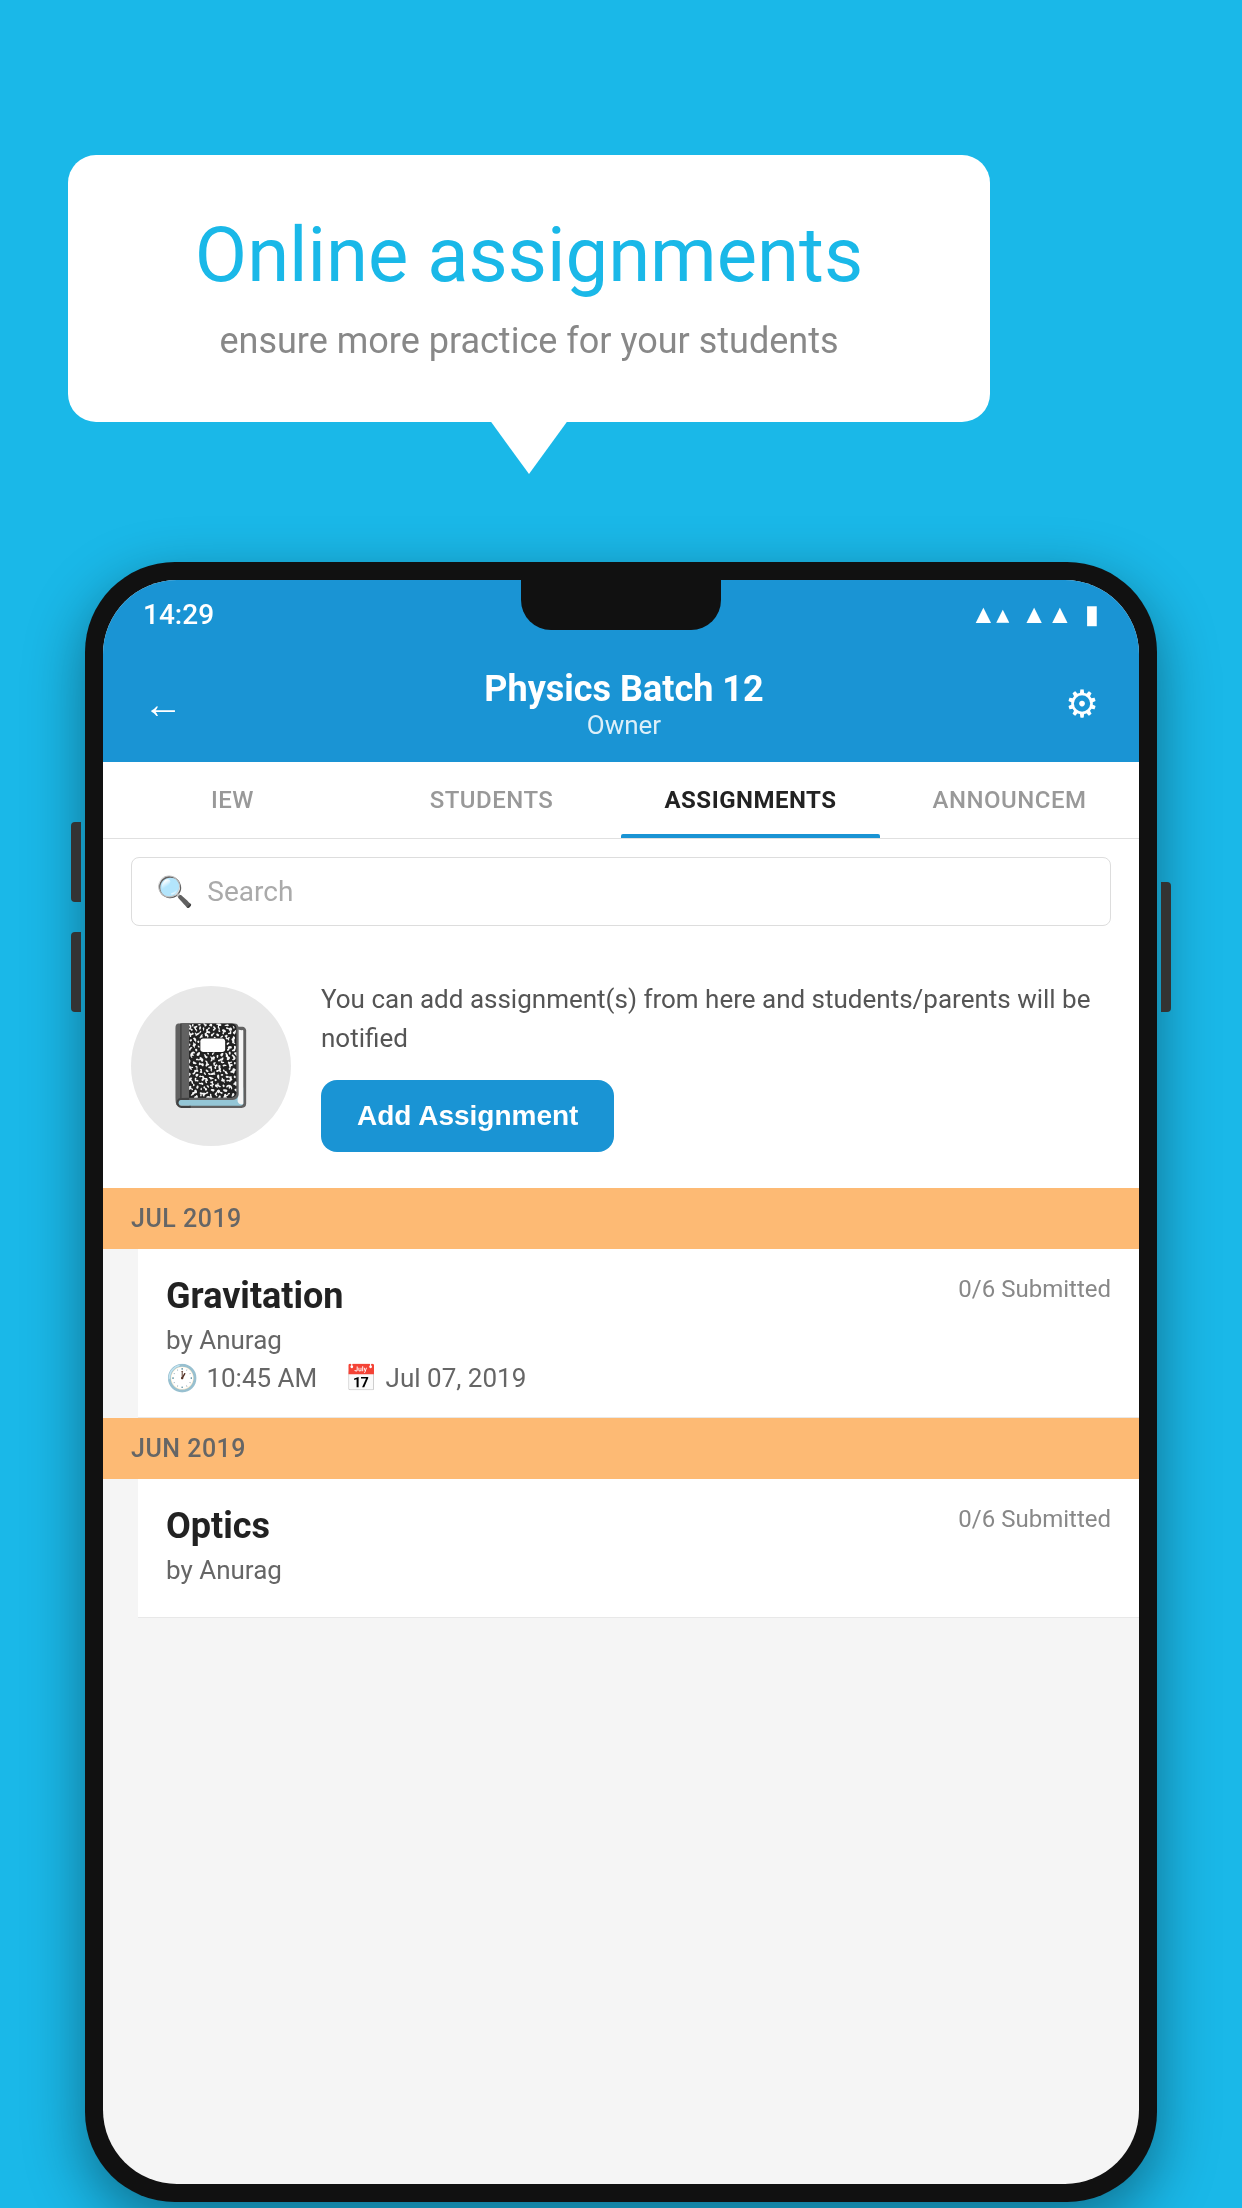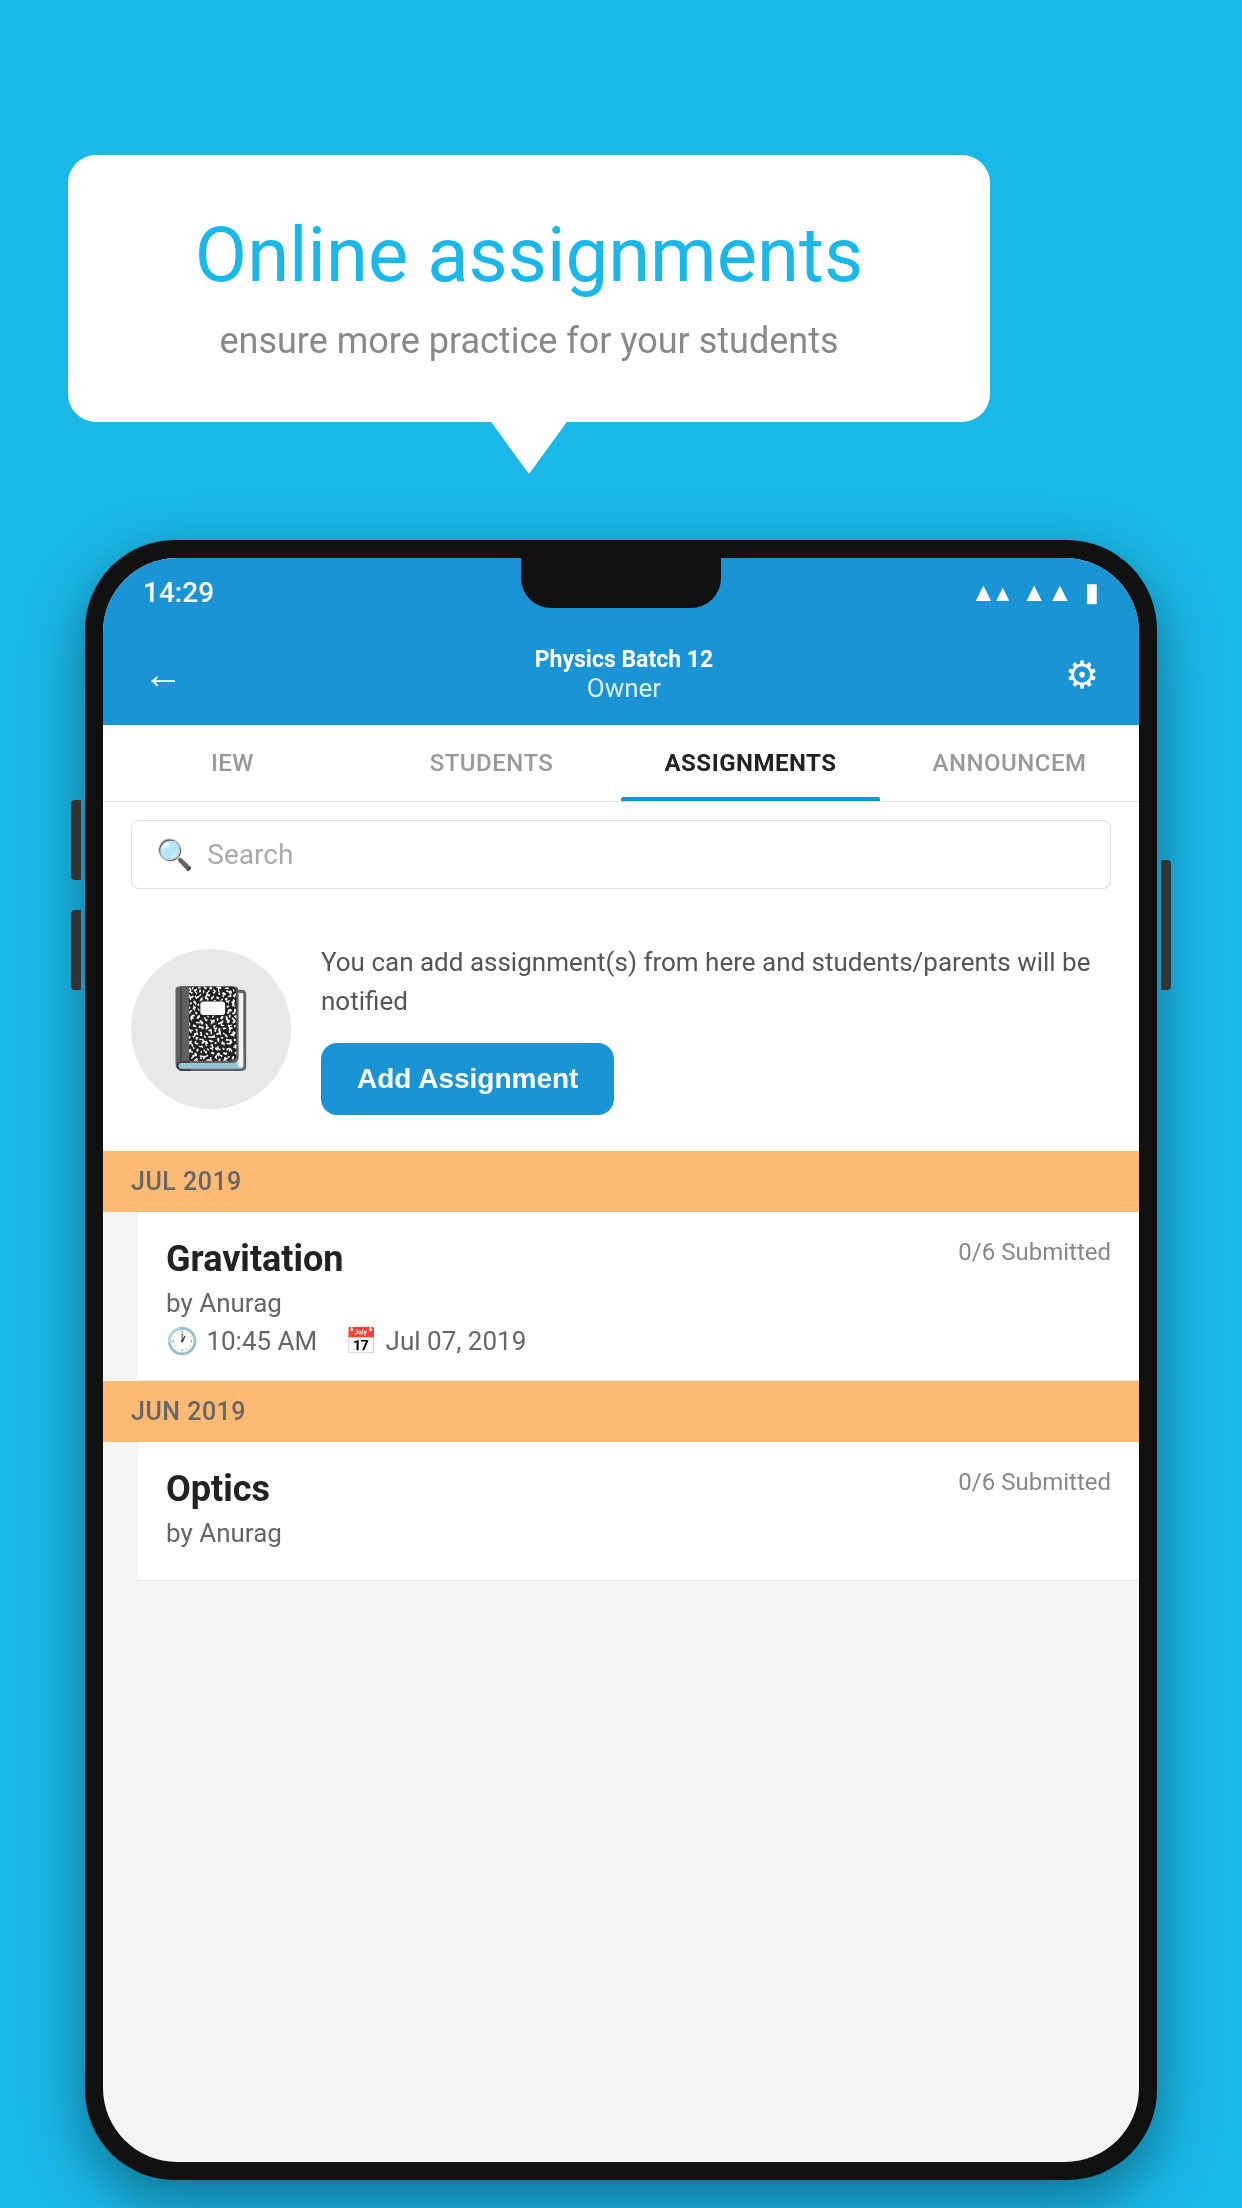--- a/index.html
+++ b/index.html
@@ -52,21 +52,21 @@
     .bubble-subtitle {
       font-size: 36px;
       color: #888;
       text-align: center;
       font-weight: 400;
     }
 
     
     .phone-frame {
       position: absolute;
-      top: 540px;
+      top: 562px;
       left: 85px;
       width: 1072px;
       height: 1640px;
       background: #111;
       border-radius: 90px;
       padding: 18px;
       box-shadow: 0 20px 60px rgba(0,0,0,0.4);
     }
 
     .phone-screen {
@@ -133,21 +133,21 @@
       font-size: 40px;
       cursor: pointer;
     }
 
     .app-bar-title-section {
       text-align: center;
     }
 
     .app-bar-title {
       color: white;
-      font-size: 23px;
+      font-size: 36px;
       font-weight: 700;
     }
 
     .app-bar-subtitle {
       color: rgba(255,255,255,0.85);
       font-size: 26px;
       font-weight: 400;
     }
 
     .settings-icon {

